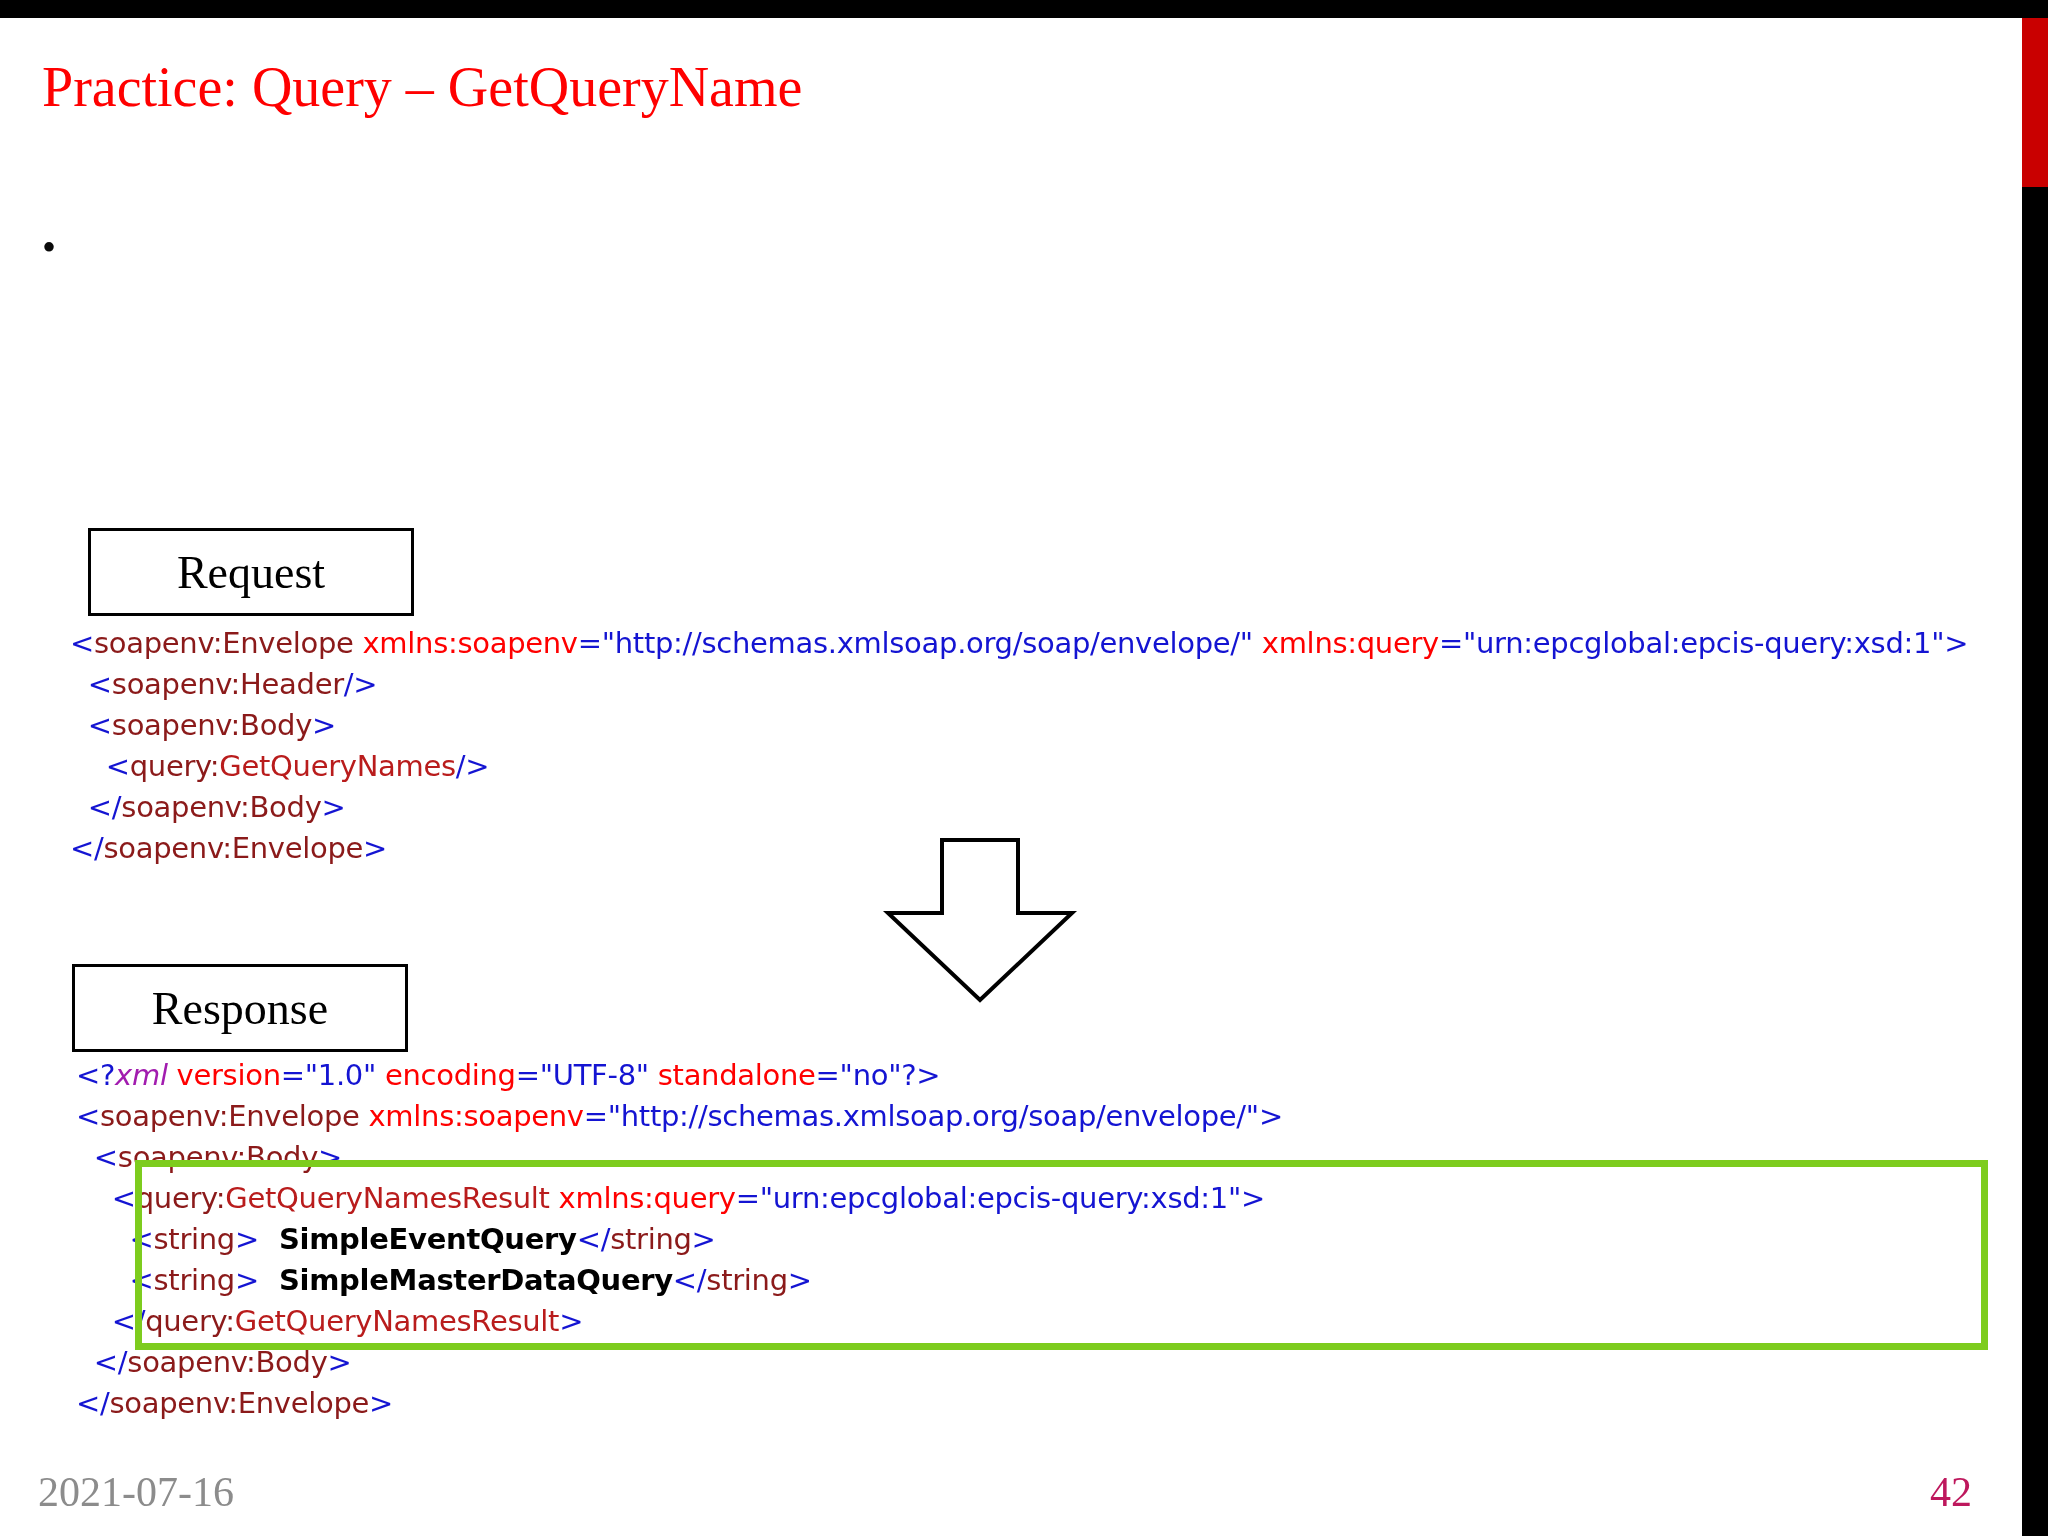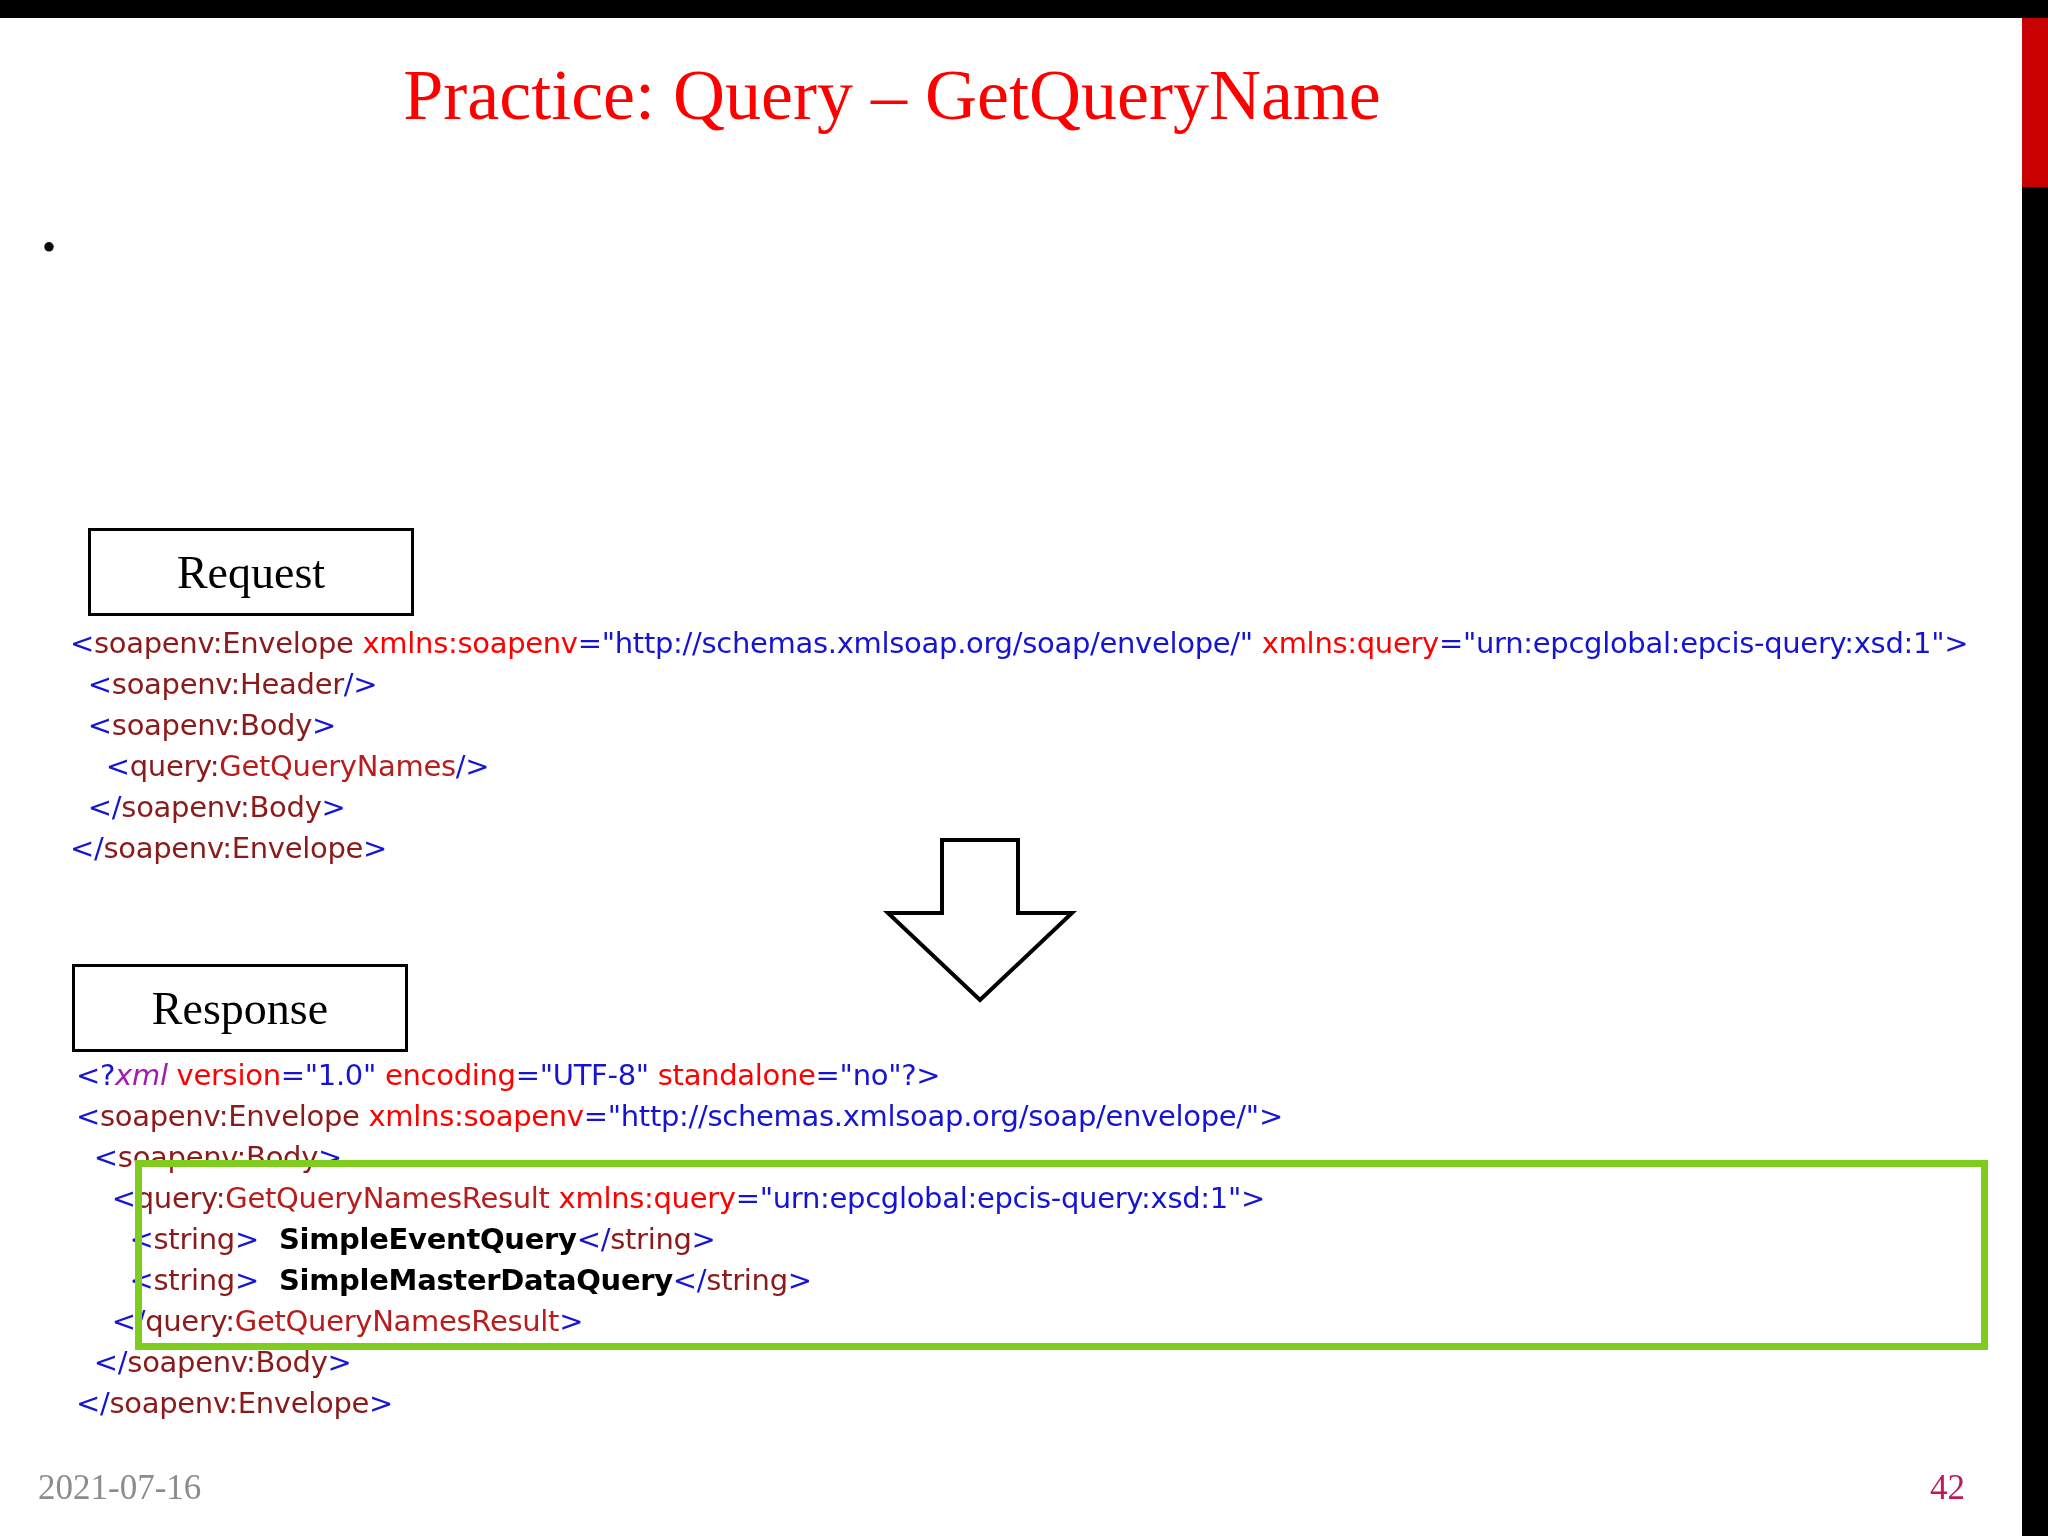--- a/index.html
+++ b/index.html
@@ -35,25 +35,24 @@
     width: 26px; height: 1349px;
     background: #000000;
   }
 
   
   .slide-title {
     position: absolute;
     left: 42px; top: 58px;
     width: 1700px;
     font-family: "Liberation Serif", serif;
-    font-size: 72px;
+    font-size: 56px;
     line-height: 1.05;
     color: #FF0000;
     white-space: nowrap;
-    text-align: center;
   }
 
   
   .bullet-row {
     position: absolute;
     left: 42px; top: 228px;
     display: flex;
     align-items: baseline;
     font-family: "Liberation Serif", serif;
     color: #0a0a0a;
@@ -122,21 +121,21 @@
     border: 7px solid #7DCC1E;
     box-sizing: border-box;
     background: transparent;
     pointer-events: none;
   }
 
   
   .footer-text {
     position: absolute;
     font-family: "Liberation Serif", serif;
-    font-size: 35px;
+    font-size: 42px;
     color: #8C8C8C;
   }
   #footer-date { left: 38px; top: 1468px; }
   #footer-page { left: 1930px; top: 1468px; color: #be185d; }
 </style>
 </head>
 <body>
 
 <div id="slide">
 

